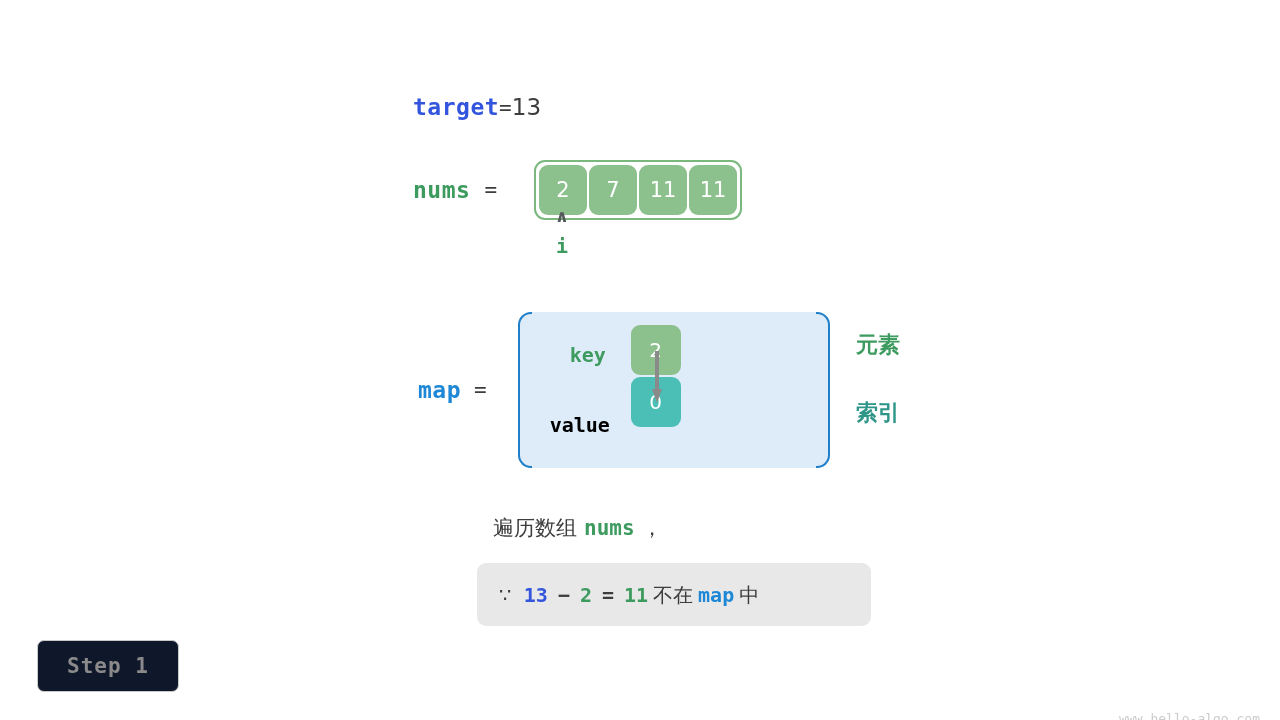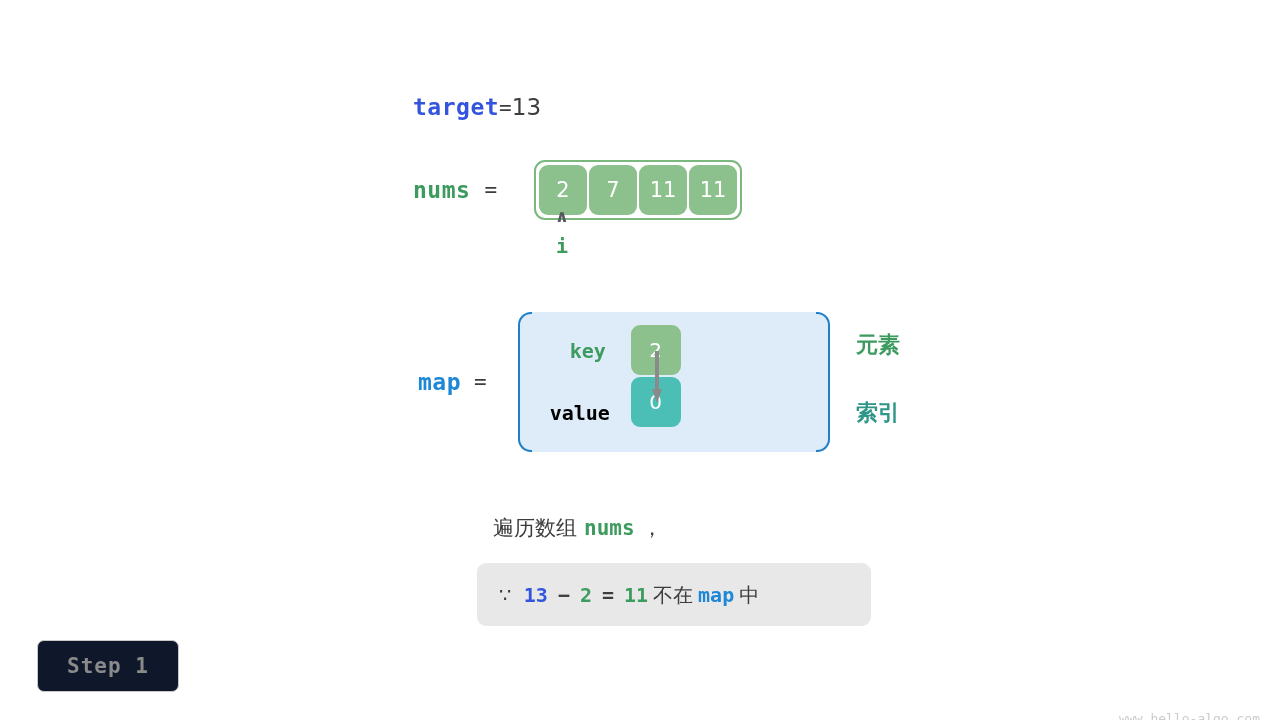--- a/index.html
+++ b/index.html
@@ -135,21 +135,21 @@
     font-size: 21px;
     color: #3d3d3d;
     font-family: "DejaVu Sans Mono", monospace;
     margin-left: 13px;
   }
 
   .map-box {
     margin-left: 31px;
     position: relative;
     width: 312px;
-    height: 140px;
+    height: 156px;
     background: #ddecf8;
     border-radius: 13px;
     box-sizing: border-box;
   }
   .map-box::before,
   .map-box::after {
     content: "";
     position: absolute;
     top: 0;
     bottom: 0;

